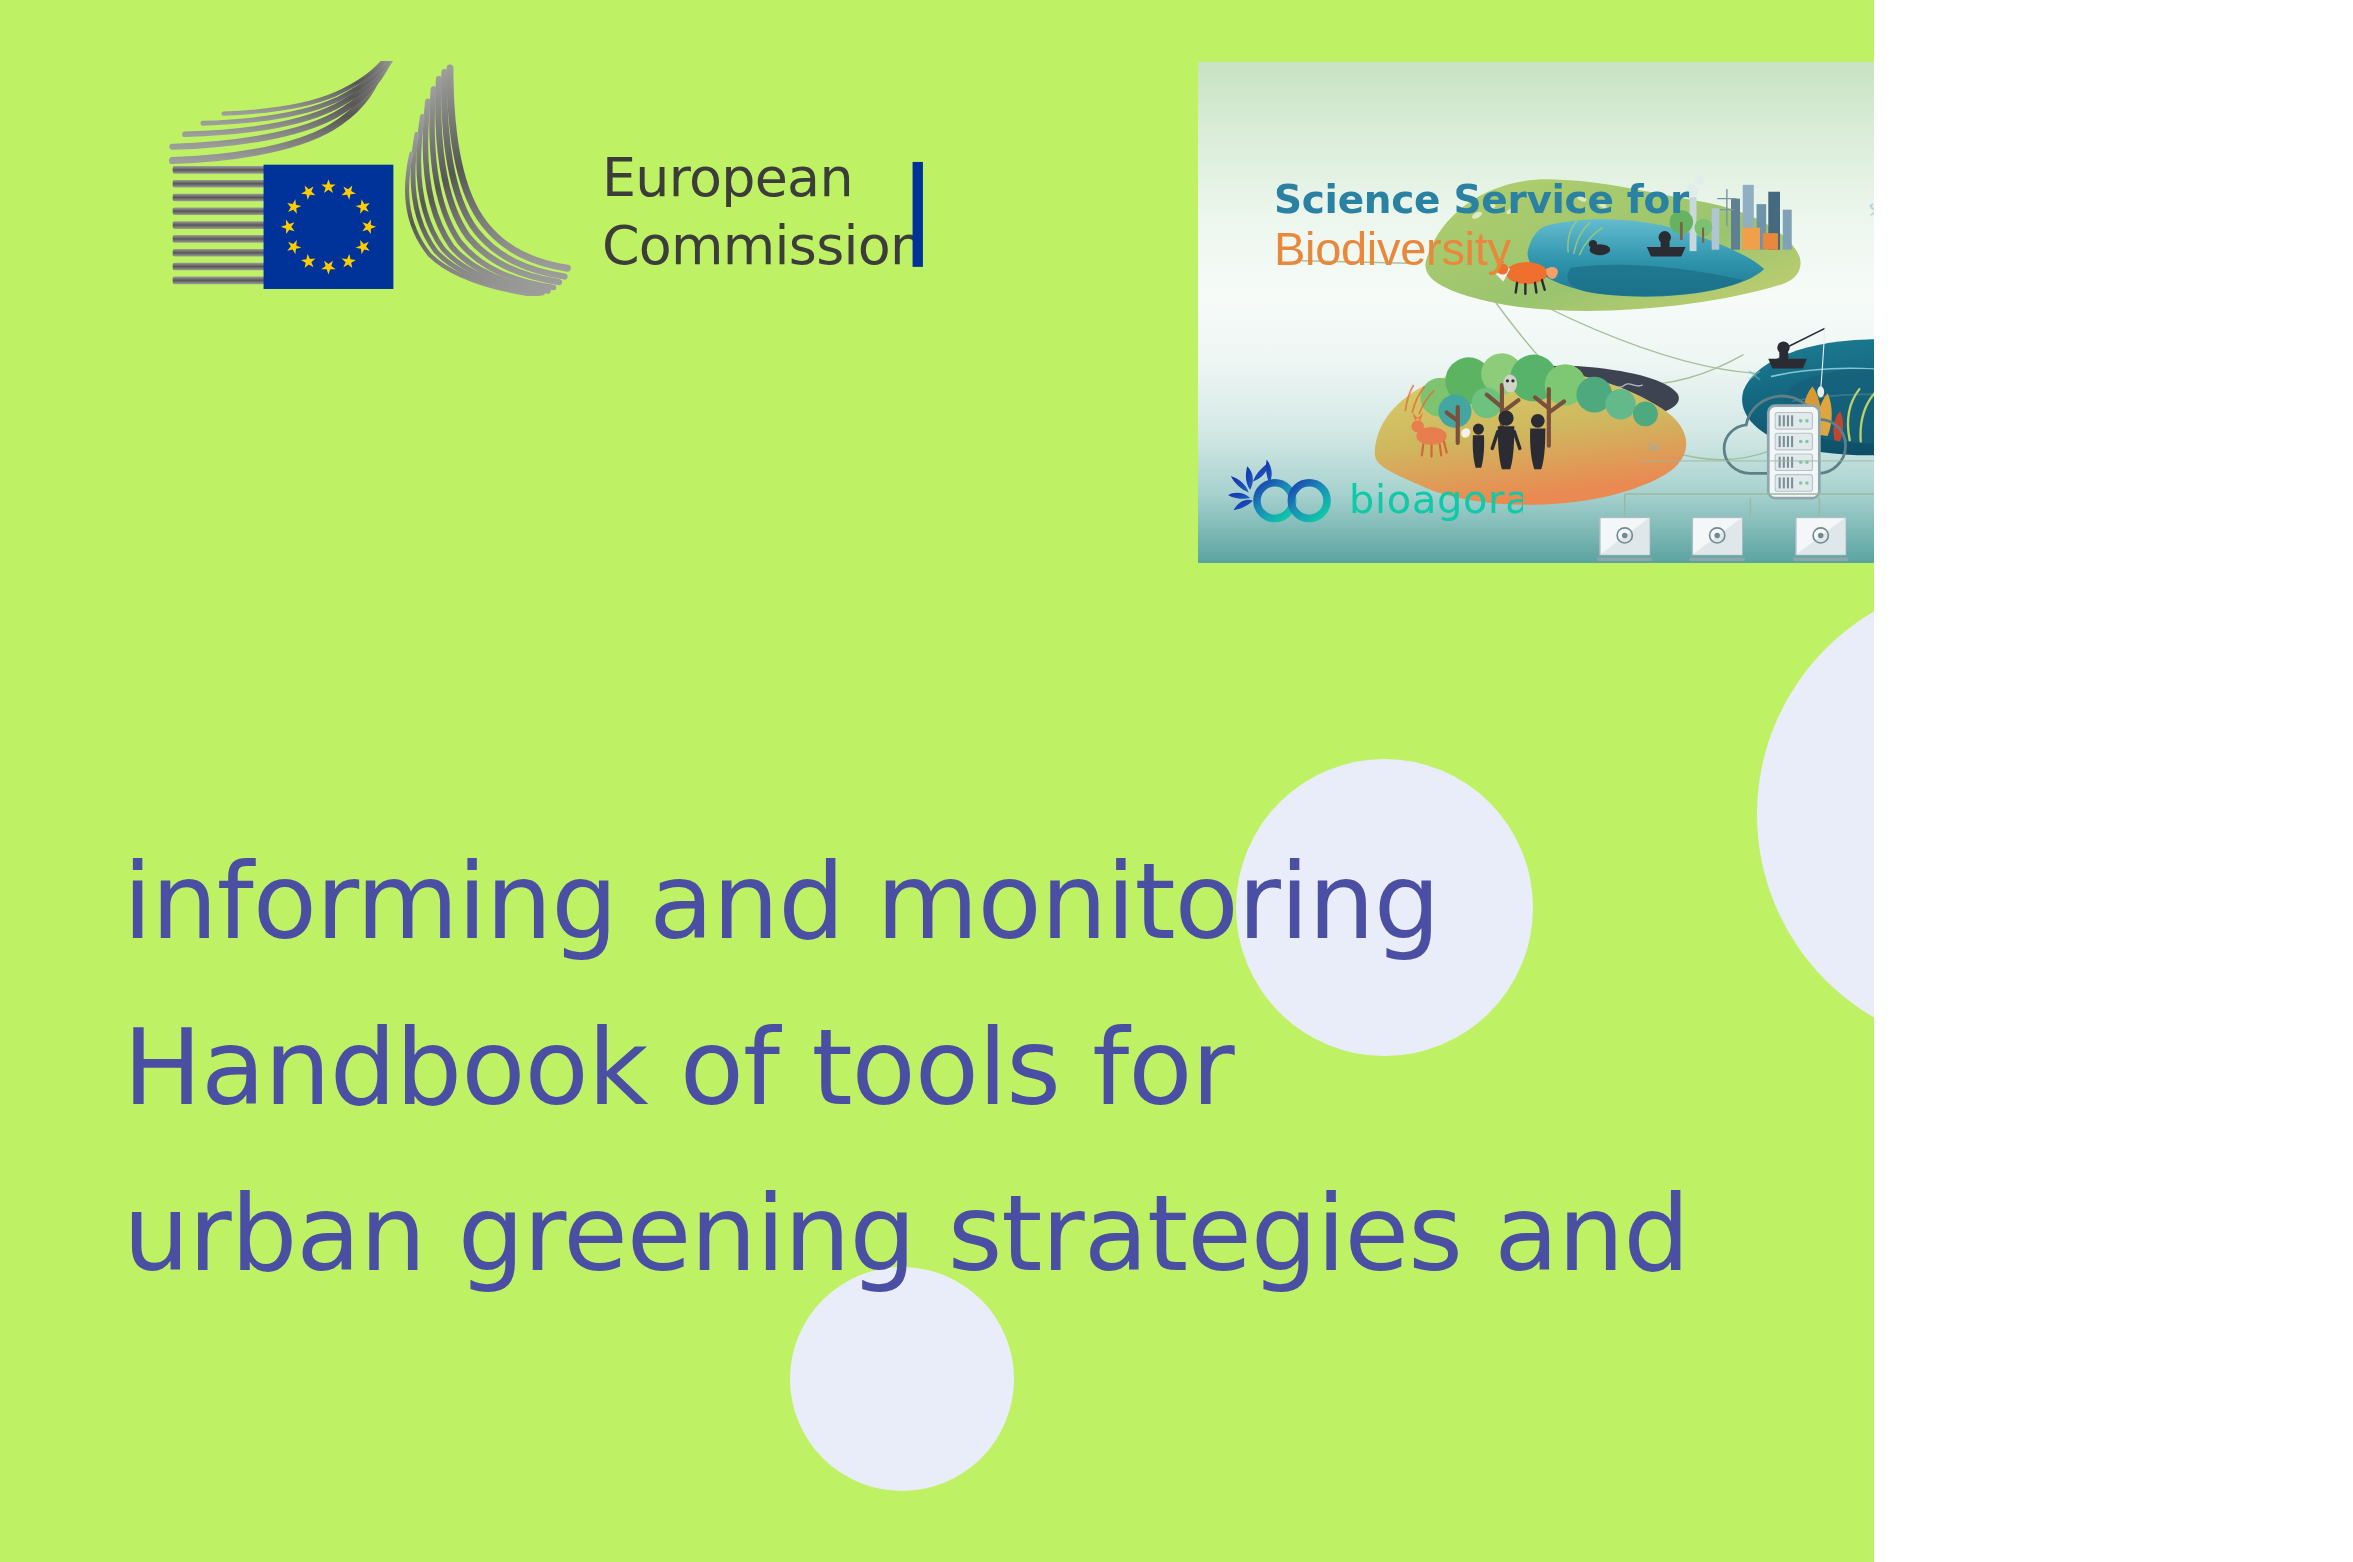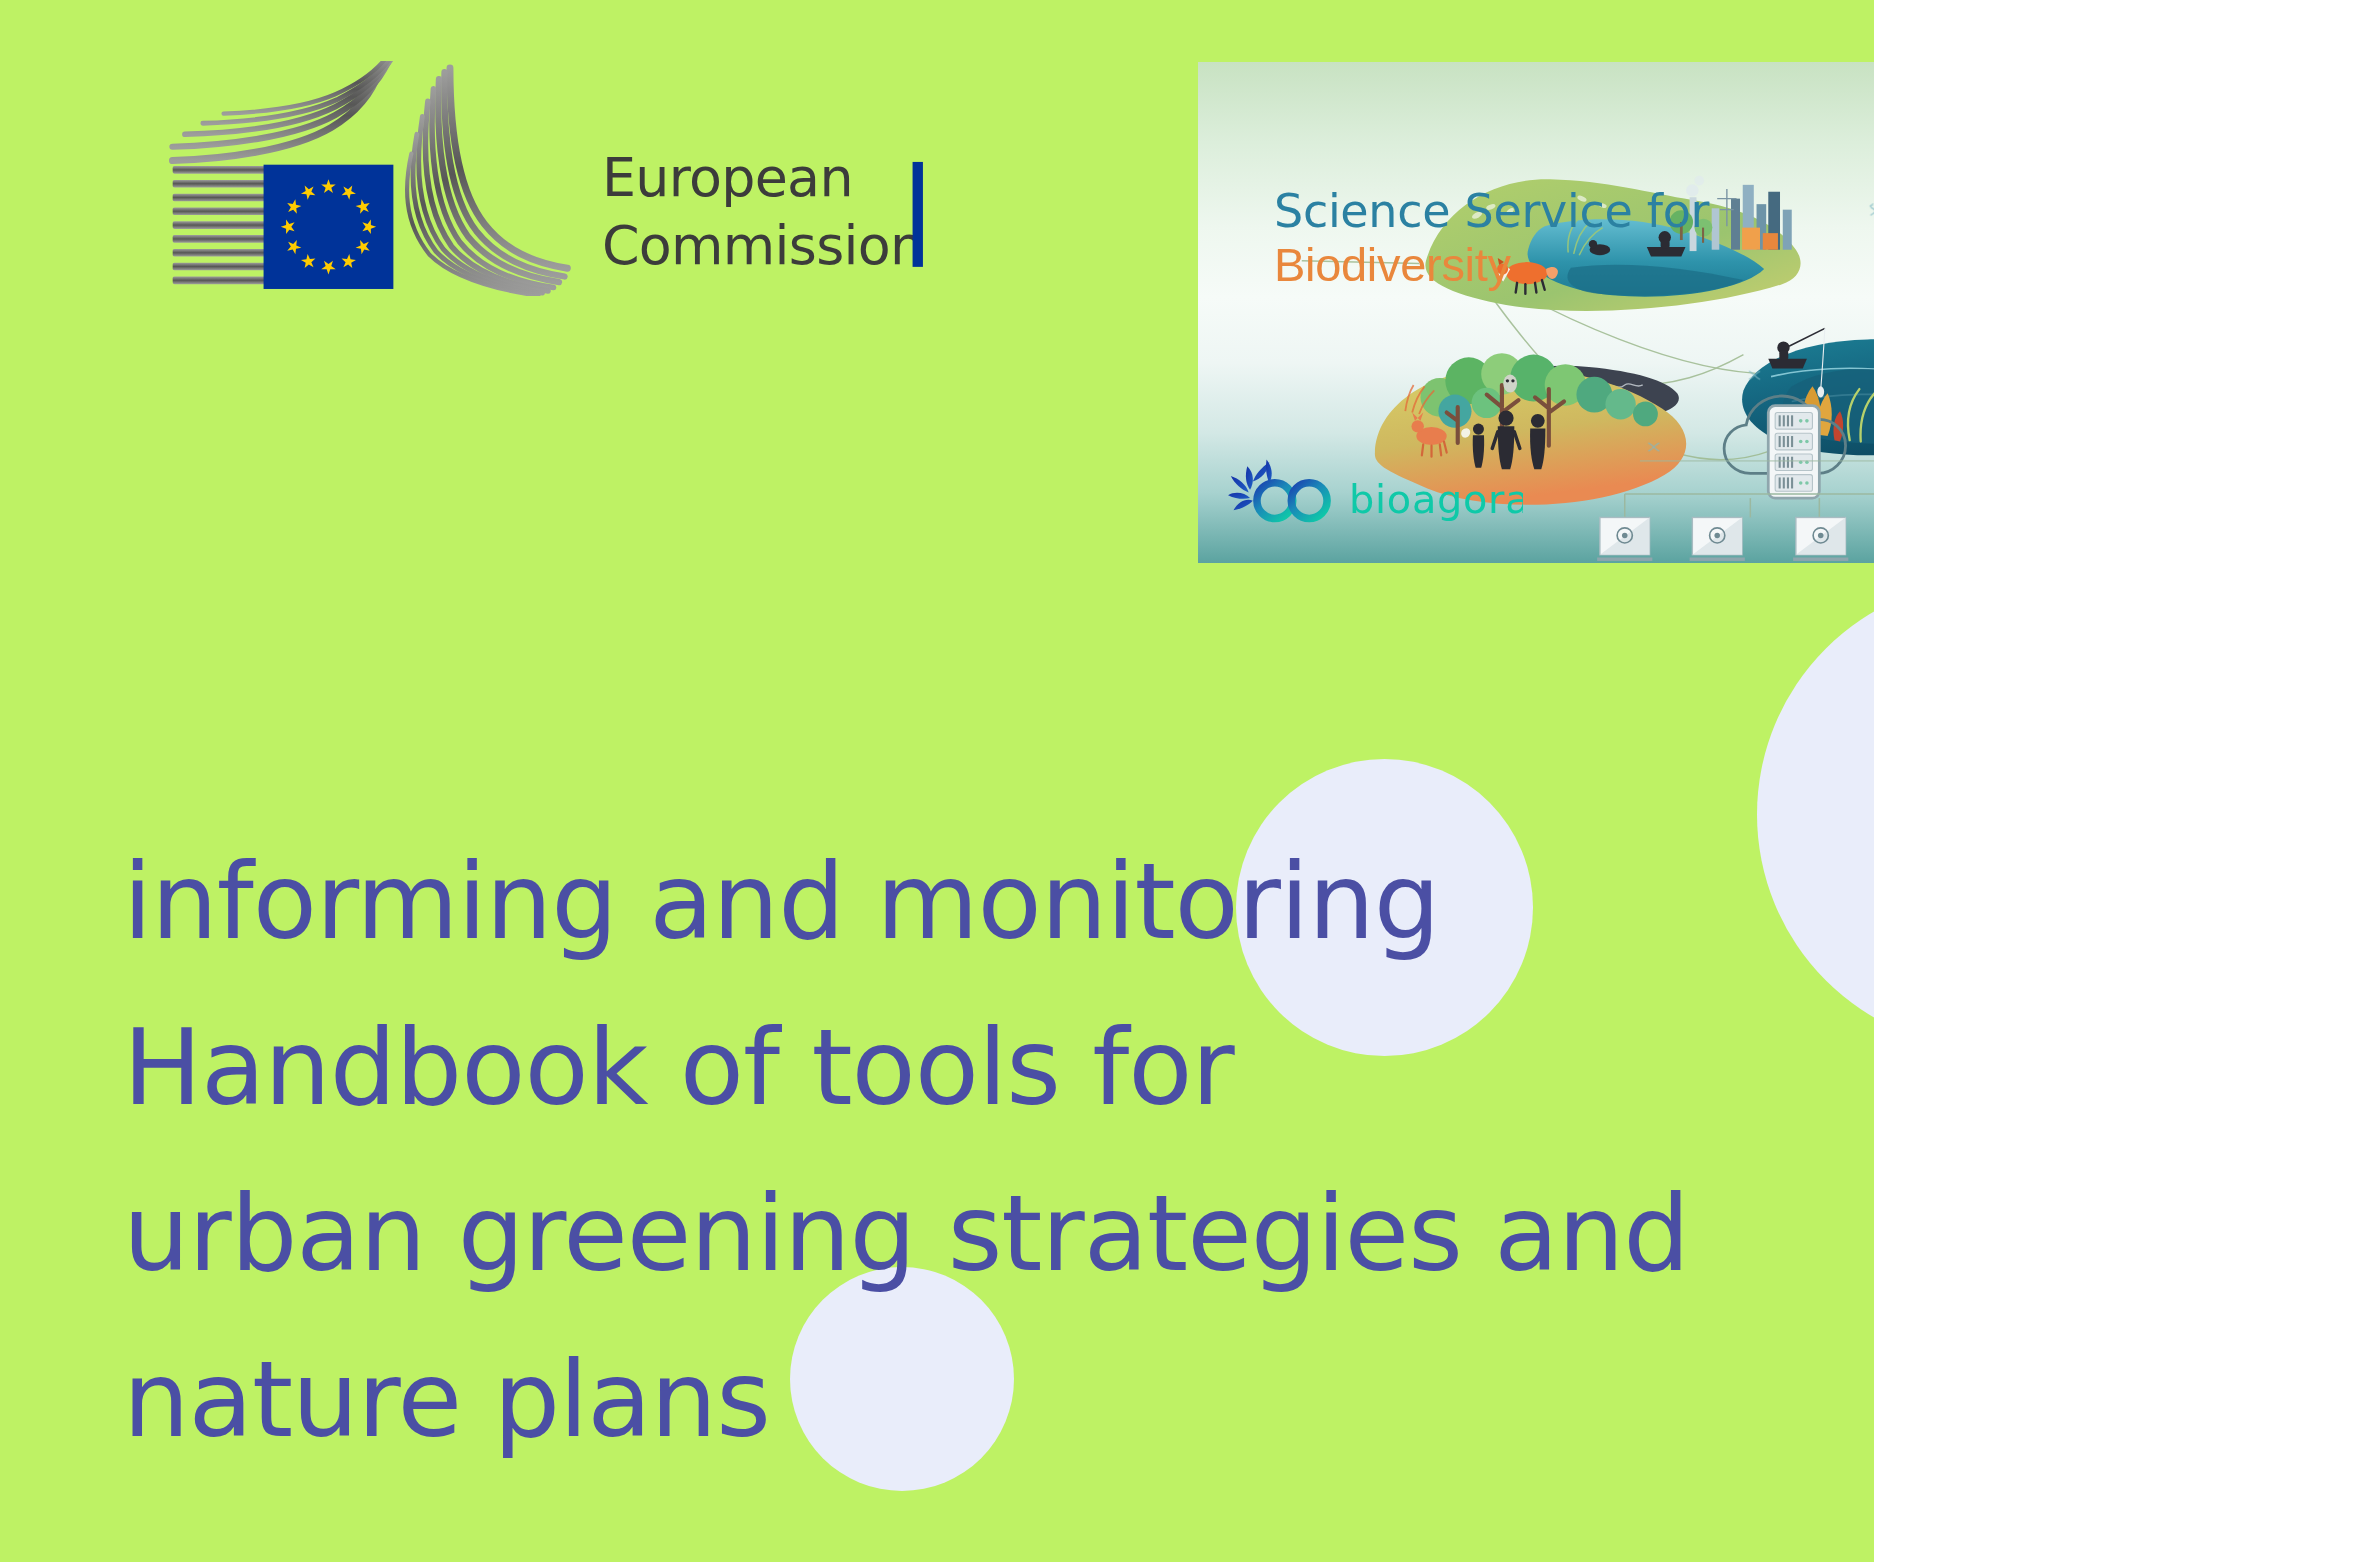--- a/index.html
+++ b/index.html
@@ -71,25 +71,24 @@
     position: absolute;
     left: 76px;
     top: 116px;
     z-index: 6;
     line-height: 1.13;
     white-space: nowrap;
   }
   .banner-title .l1 {
     display: block;
     font-family: "DejaVu Sans", sans-serif;
-    font-weight: 400;
-    font-size: 46px;
+    font-weight: 700;
+    font-size: 39px;
     color: #2b81a2;
     letter-spacing: -0.3px;
-    margin-top: 8px;
   }
   .banner-title .l2 {
     display: block;
     font-family: Liberation Sans, sans-serif;
     font-weight: 400;
     font-size: 47px;
     color: #e9873c;
     letter-spacing: -0.3px;
   }
   .bioagora-logo {
@@ -686,17 +685,16 @@
 
         <text x="178" y="80" fill="#0fc9a8" font-family="'DejaVu Sans', sans-serif" font-size="58" letter-spacing="1">bioagora</text>
       </svg>
     </div>
   </div>
 
   <h1 class="main-title">
     <span class="tline">informing and monitoring</span>
     <span class="tline">Handbook of tools for</span>
     <span class="tline">urban greening strategies and</span>
-    <span class="tline">nature plans</span>
   </h1>
 
 </div>
 
 
 </body></html>

